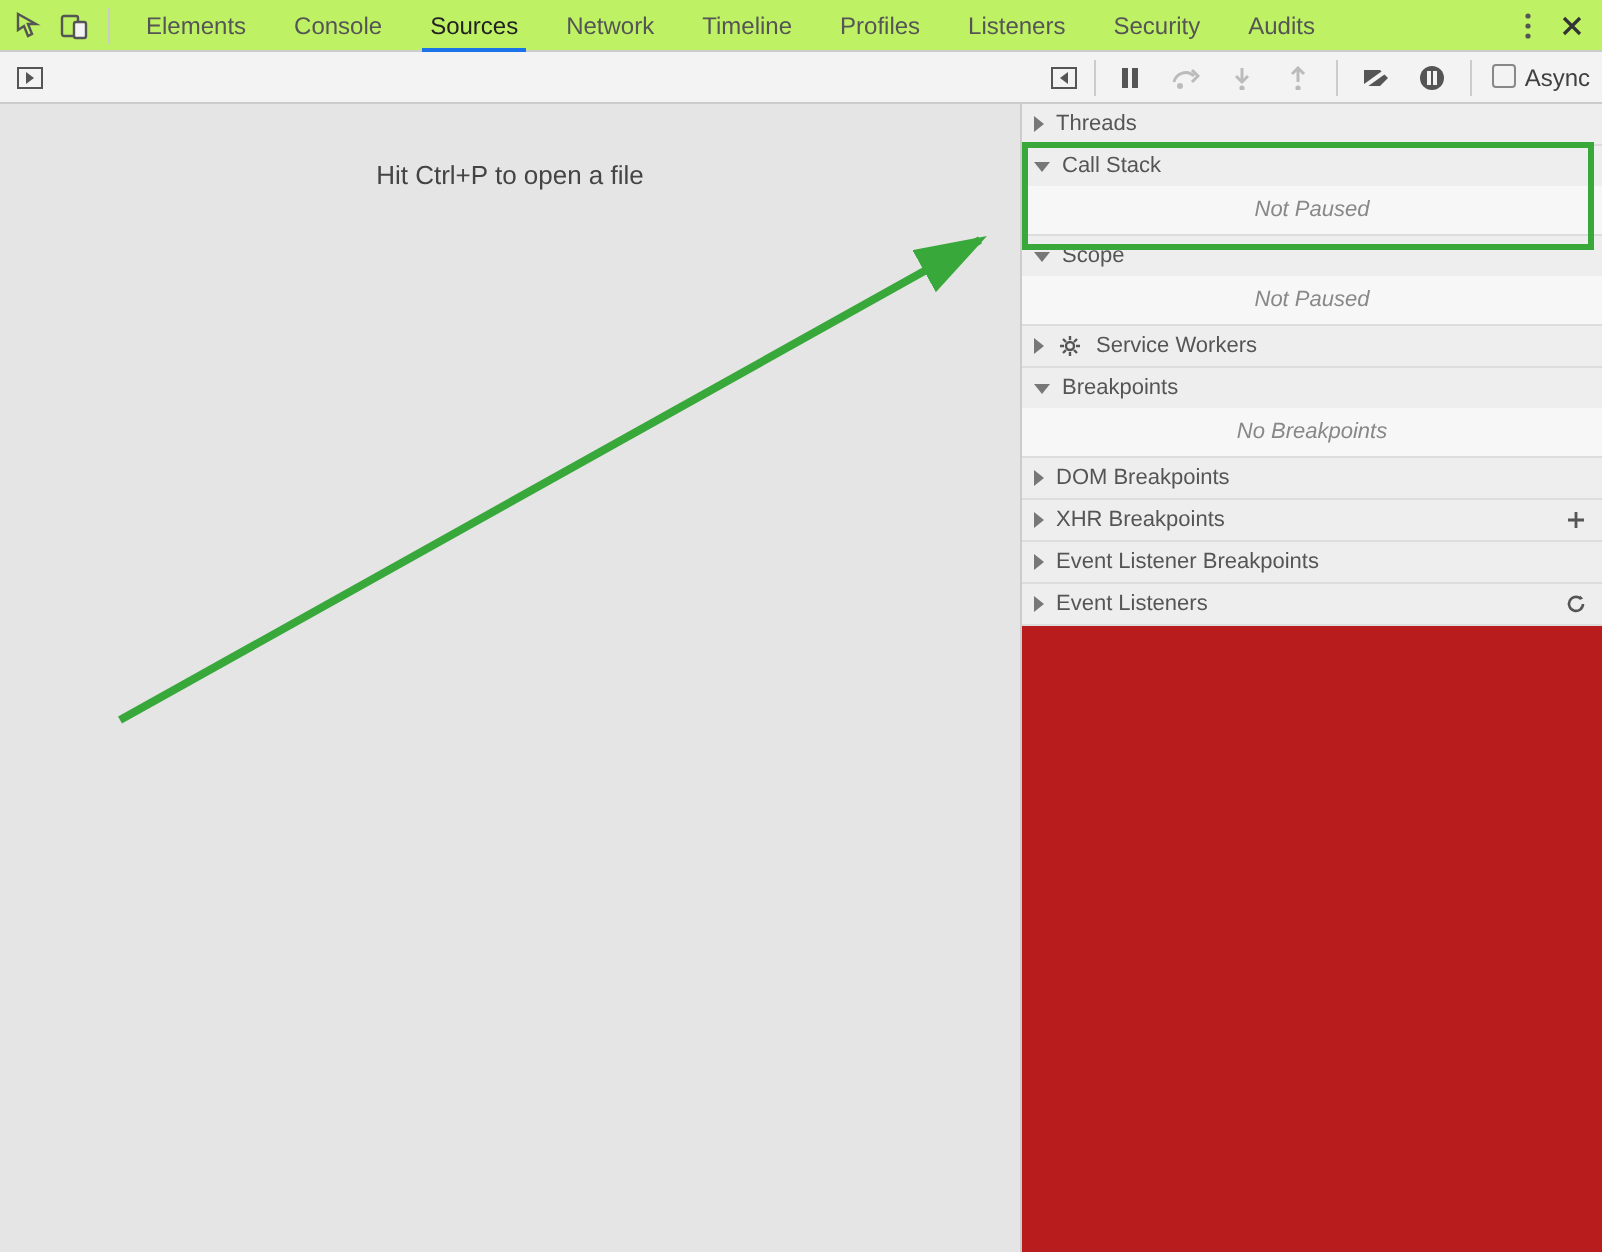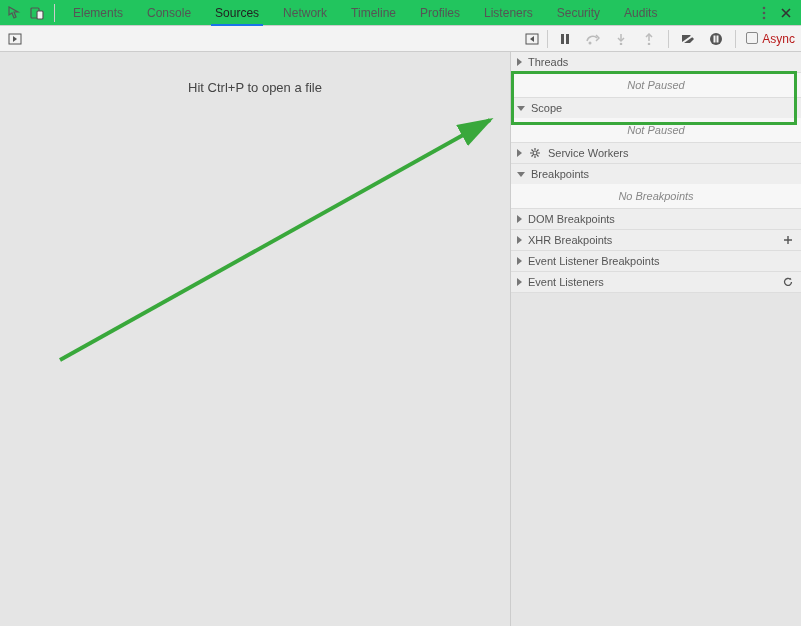--- a/index.html
+++ b/index.html
@@ -1,41 +1,41 @@
 <!DOCTYPE html>
 <html><head>
 <meta charset="utf-8">
 <style>
   * { box-sizing: border-box; margin: 0; padding: 0; }
   html, body { width: 801px; height: 626px; font-family: "Segoe UI", Arial, sans-serif; font-size: 12px; color: #333; background: #fff; overflow: hidden; }
   .root { display: flex; flex-direction: column; width: 100%; height: 100%; position: relative; }
 
   
-  .tabstrip { display: flex; align-items: center; height: 26px; border-bottom: 1px solid #ccc; background: #22c55e; padding: 0 6px; gap: 4px; }
+  .tabstrip { display: flex; align-items: center; height: 26px; border-bottom: 1px solid #ccc; background: #bef264; padding: 0 6px; gap: 4px; }
   .tabstrip .icon-btn { width: 18px; height: 18px; display:flex; align-items:center; justify-content:center; color:#555; }
   .tabstrip .sep { width:1px; height:18px; background:#ccc; margin:0 4px; }
   .tabstrip .tab { padding: 0 10px; height: 26px; line-height: 26px; color:#555; cursor:pointer; position:relative; }
   .tabstrip .tab.active { color:#222; }
   .tabstrip .tab.active::after { content:""; position:absolute; left:6px; right:6px; bottom:0; height:2px; background:#1a73e8; }
   .tabstrip .spacer { flex:1; }
 
   
   .subbar { display:flex; align-items:center; height:26px; border-bottom:1px solid #ccc; background:#f3f3f3; padding:0 6px; }
   .subbar .spacer { flex:1; }
   .icon-sq { width:18px; height:18px; display:flex; align-items:center; justify-content:center; color:#555; }
   .subbar-right { display:flex; align-items:center; gap:10px; padding-left:8px; }
   .vsep { width:1px; height:18px; background:#ccc; }
 
   
   .main { flex:1; display:flex; min-height:0; position:relative; }
   .editor { flex:1; background:#e5e5e5; position:relative; border-right:1px solid #ccc; }
   .editor .hint { position:absolute; left:0; right:0; top:28px; text-align:center; color:#444; font-size:13px; }
 
   
-  .side { width:290px; background:#e5e5e5; display:flex; flex-direction:column; overflow:auto; }
+  .side { width:290px; background:#b91c1c; display:flex; flex-direction:column; overflow:auto; }
   .sec { border-bottom:1px solid #ddd; }
   .sec-h { display:flex; align-items:center; height:20px; background:#eee; padding:0 6px; gap:6px; color:#555; font-size:11px; }
   .sec-h .tri { width:0;height:0; }
   .tri.right { border-top:4px solid transparent; border-bottom:4px solid transparent; border-left:5px solid #777; }
   .tri.down { border-left:4px solid transparent; border-right:4px solid transparent; border-top:5px solid #777; }
   .sec-h .title { flex:1; }
   .sec-h .mini { width:14px; height:14px; display:flex; align-items:center; justify-content:center; color:#555; }
   .sec-body { padding:6px 0; text-align:center; color:#888; font-style:italic; font-size:11px; background:#f7f7f7; }
 
   
@@ -142,21 +142,21 @@
           </svg>
       </span>
       <span class="icon-sq">
         <svg width="14" height="14" viewBox="0 0 14 14">
             <circle cx="7" cy="7" r="6" fill="#555"></circle>
             <rect x="4.5" y="3.5" width="2" height="7" fill="#f3f3f3"></rect>
             <rect x="7.5" y="3.5" width="2" height="7" fill="#f3f3f3"></rect>
           </svg>
       </span>
       <span class="vsep"></span>
-      <label style="display:flex;align-items:flex-start;color:#b91c1c;cursor:pointer;">
+      <label style="display:flex;align-items:flex-start;color:#404040;cursor:pointer;">
         <span class="chk"></span>
         <span>Async</span>
       </label>
     </div>
   </div>
 
   <div class="main">
     <div class="editor">
       <div class="hint">Hit Ctrl+P to open a file</div>
     </div>
@@ -165,20 +165,24 @@
 
       <div class="sec">
         <div class="sec-h">
           <span class="tri right"></span>
           <span class="title">Threads</span>
         </div>
       </div>
 
 
       <div class="sec">
+        <div class="sec-h">
+          <span class="tri down"></span>
+          <span class="title">Call Stack</span>
+        </div>
         <div class="sec-body">Not Paused</div>
       </div>
 
       <div class="sec">
         <div class="sec-h">
           <span class="tri down"></span>
           <span class="title">Scope</span>
         </div>
         <div class="sec-body">Not Paused</div>
       </div>

